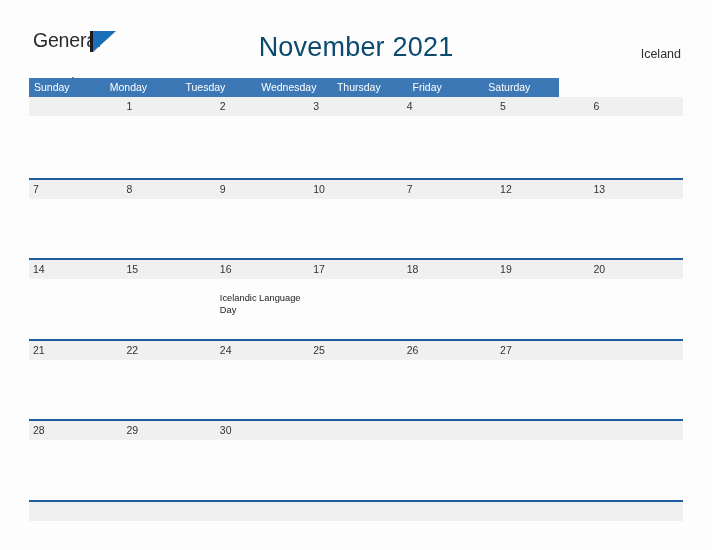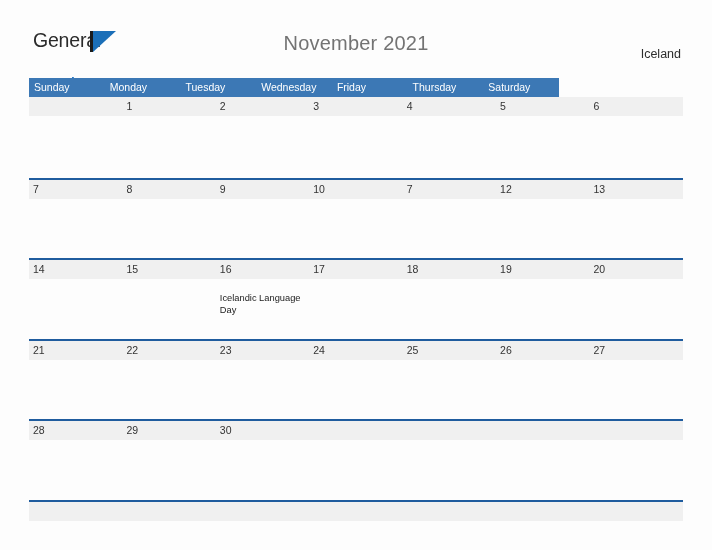--- a/index.html
+++ b/index.html
@@ -85,22 +85,22 @@
     border-bottom: 21px solid transparent;
   }
 
   
   .cal-title {
     position: absolute;
     left: 0;
     top: 32px;
     width: 712px;
     text-align: center;
-    font-size: 20px;
-    color: #737373;
+    font-size: 27px;
+    color: #0c4a6e;
     font-weight: normal;
     letter-spacing: 0.2px;
   }
 
   
   .cal-region {
     position: absolute;
     right: 31px;
     top: 47px;
     font-size: 12.5px;
@@ -214,22 +214,22 @@
 
     <div class="cal-region">Iceland</div>
   </div>
 
   <div class="calendar">
     <div class="dow-row">
         <div class="dow-cell">Sunday</div>
         <div class="dow-cell">Monday</div>
         <div class="dow-cell">Tuesday</div>
         <div class="dow-cell">Wednesday</div>
+        <div class="dow-cell">Thursday</div>
         <div class="dow-cell">Friday</div>
-        <div class="dow-cell">Thursday</div>
         <div class="dow-cell">Saturday</div>
       </div>
     <div>
         <div class="week-row first">
           <div class="week-band"></div>
           <div class="week-cells">
             <div class="day-cell">
               <div class="day-num"></div>
             </div>
             <div class="day-cell">
@@ -310,23 +310,20 @@
         <div class="week-row">
           <div class="week-band"></div>
           <div class="week-cells">
             <div class="day-cell">
               <div class="day-num">21</div>
             </div>
             <div class="day-cell">
               <div class="day-num">22</div>
             </div>
             <div class="day-cell">
-              <div class="day-num">23</div>
-            </div>
-            <div class="day-cell">
               <div class="day-num">24</div>
             </div>
             <div class="day-cell">
               <div class="day-num">25</div>
             </div>
             <div class="day-cell">
               <div class="day-num">26</div>
             </div>
             <div class="day-cell">
               <div class="day-num">27</div>

